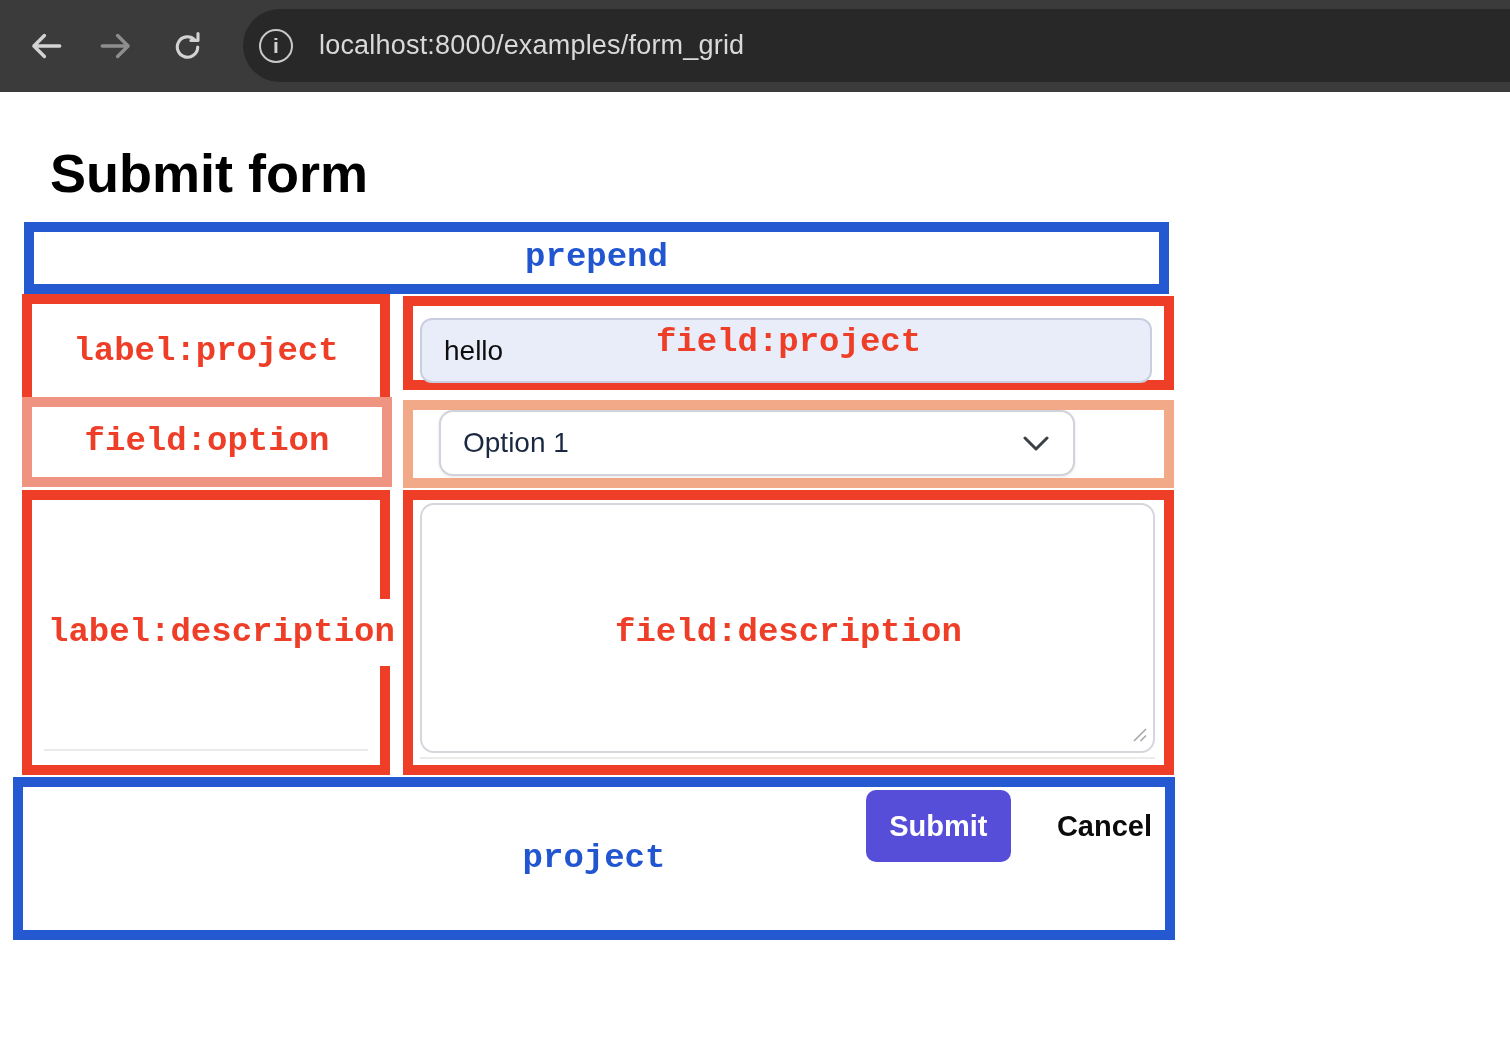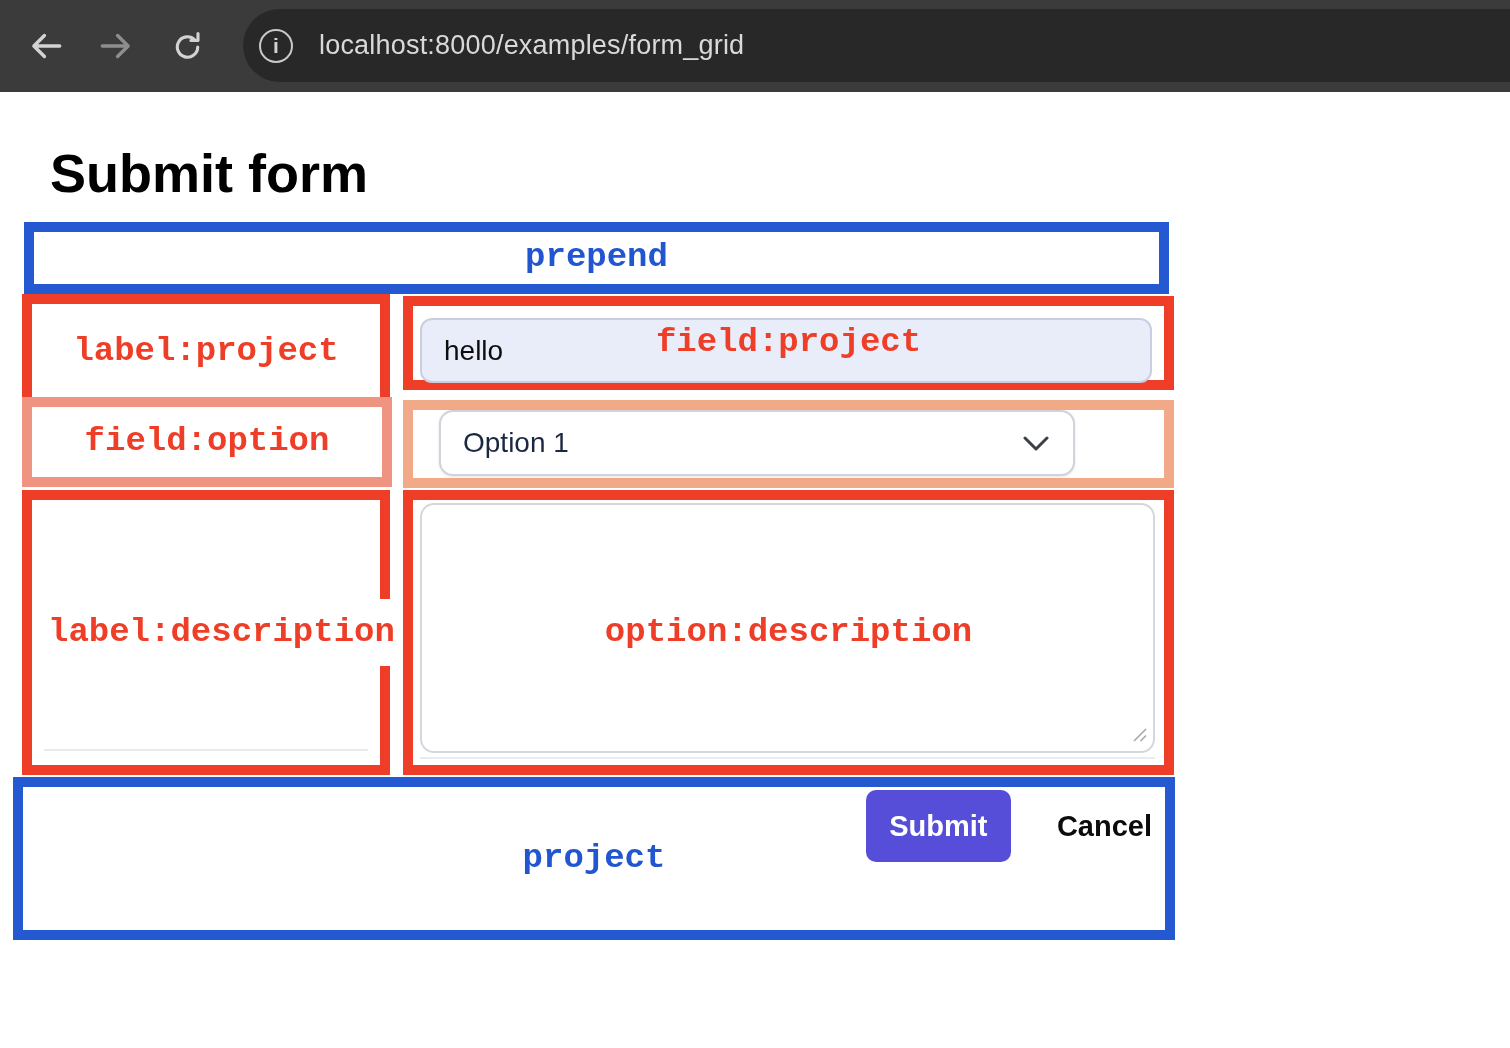--- a/index.html
+++ b/index.html
@@ -129,21 +129,21 @@
   <div class="box b-red field3">
     <div class="textarea-pill">
       <span class="resize-handle">
         <svg width="17" height="17" viewBox="0 0 17 17">
             <path d="M3 15 15 3M9.5 15 15 9.5" stroke="#a8a8ad" stroke-width="1.6" fill="none"></path>
           </svg>
       </span>
     </div>
     <span class="hairline hl-field"></span>
     <span class="overlay">
-      <span class="tag transparent">option:description</span>
+      <span class="tag transparent">field:description</span>
     </span>
   </div>
 
   <div class="box b-blue append-box">
     <span class="tag blue-t transparent">project</span>
     <div class="actions">
       <button class="submit-btn">Submit</button>
       <span class="cancel-btn">Cancel</span>
     </div>
   </div>

